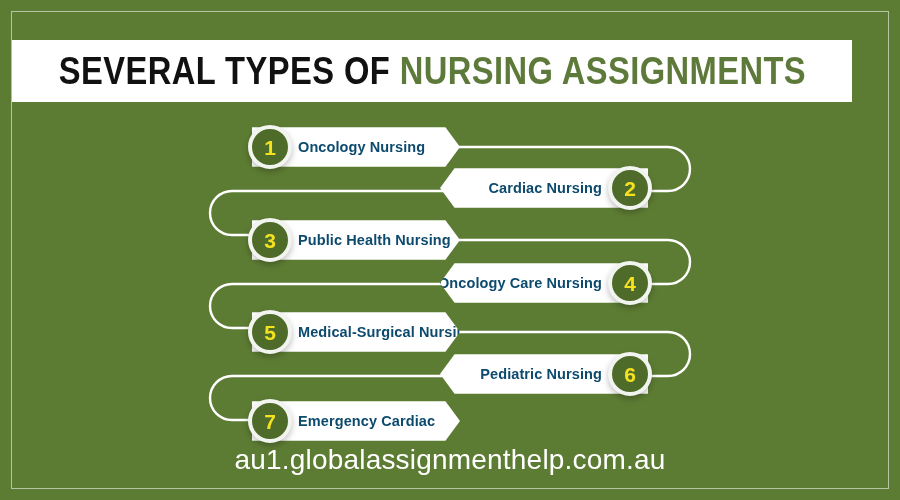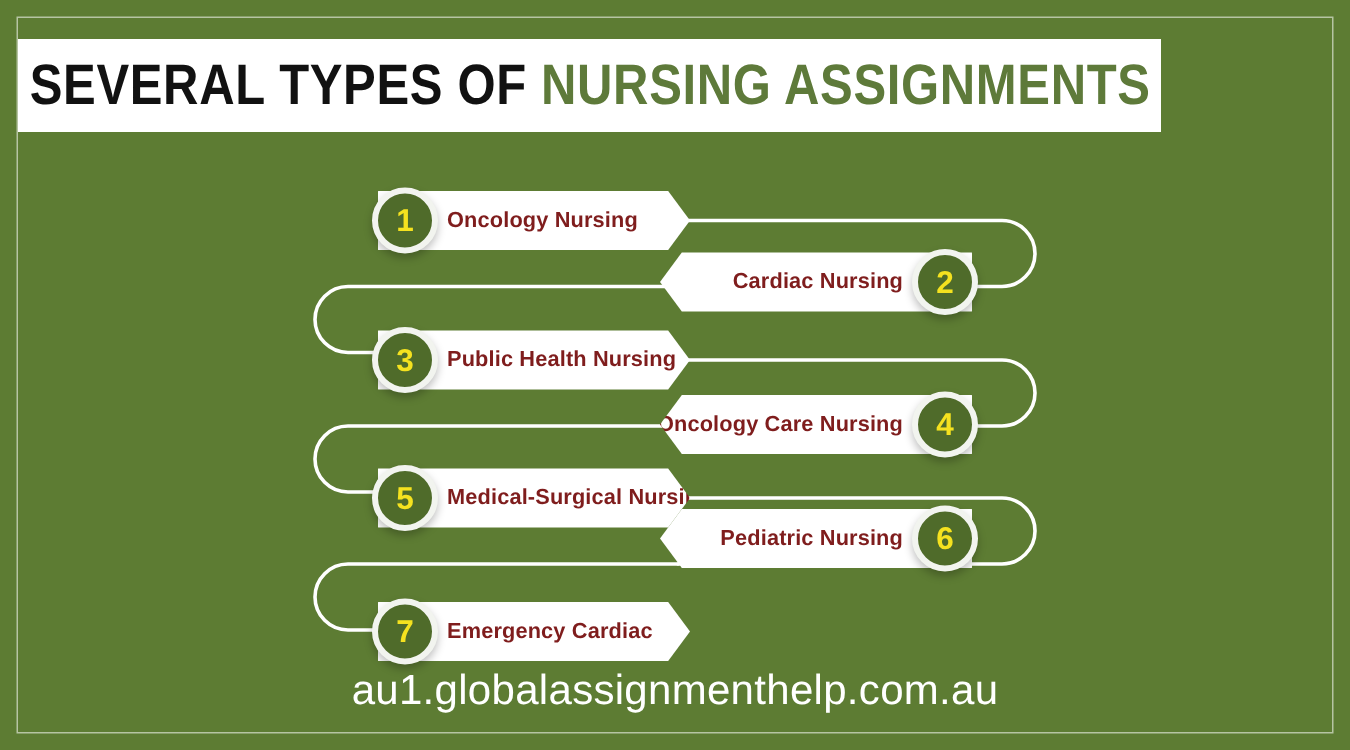--- a/index.html
+++ b/index.html
@@ -25,22 +25,22 @@
     left: 11px; top: 11px;
     width: 878px; height: 478px;
     border: 1.5px solid rgba(255,255,255,0.55);
     pointer-events: none;
   }
 
   
   #title-band {
     position: absolute;
     left: 12px;
-    top: 26px;
-    width: 762px;
+    top: 40px;
+    width: 840px;
     height: 62px;
     background: #ffffff;
     display: flex;
     align-items: center;
     justify-content: center;
   }
   #title-text {
     font-family: "Liberation Sans Narrow", "Liberation Sans", sans-serif;
     font-weight: 700;
     font-size: 38px;
@@ -89,21 +89,21 @@
     clip-path: polygon(7% 16%, 100% 16%, 100% 84%, 7% 84%, 0% 50%);
     border-radius: 10px;
     padding-right: 46px;
     justify-content: flex-end;
   }
 
   .chip-label {
     font-family: "Liberation Sans", sans-serif;
     font-size: 14.5px;
     font-weight: 600;
-    color: #7f1d1d;
+    color: #0c4a6e;
     letter-spacing: 0.1px;
     white-space: nowrap;
   }
 
   
   .badge {
     position: absolute;
     width: 44px;
     height: 44px;
     border-radius: 50%;
@@ -207,21 +207,21 @@
 
   <div class="row left" style="left:252px; top:303px; width:208px;">
     <div class="chip">
       <span class="chip-label">Medical-Surgical Nursing</span>
     </div>
     <div class="badge">
       <span class="badge-num">5</span>
     </div>
   </div>
 
-  <div class="row right" style="left:440px; top:330px; width:208px;">
+  <div class="row right" style="left:440px; top:345px; width:208px;">
     <div class="chip">
       <span class="chip-label">Pediatric Nursing</span>
     </div>
     <div class="badge">
       <span class="badge-num">6</span>
     </div>
   </div>
 
   <div class="row left" style="left:252px; top:392px; width:208px;">
     <div class="chip">

